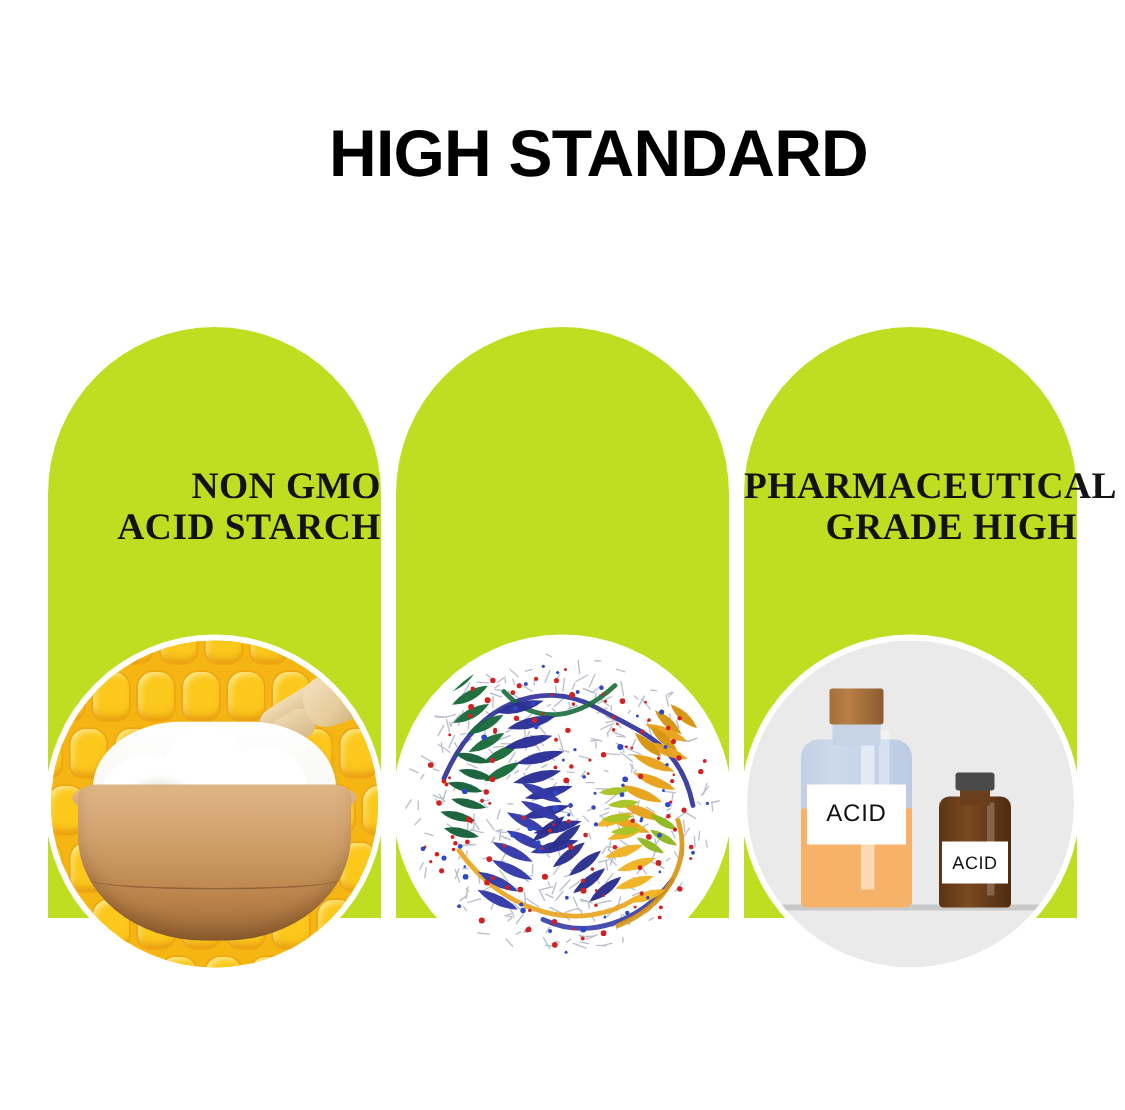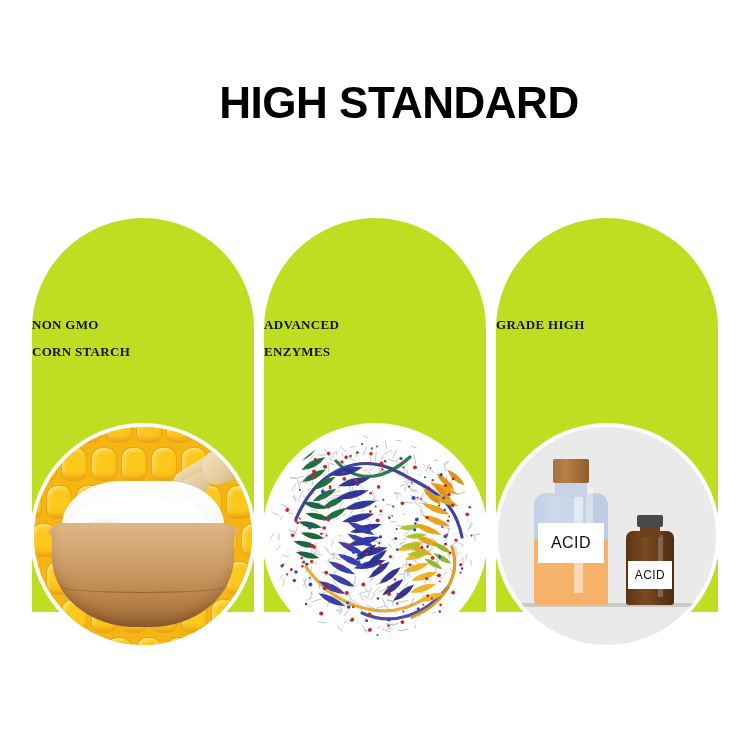--- a/index.html
+++ b/index.html
@@ -38,25 +38,25 @@
   .card.c3{left:496px;}
 
   .arch{
     position:absolute;left:0;top:0;
     width:222px;height:394px;
     background:#bfde22;
     border-radius:111px 111px 0 0;
   }
   .card-label{
     position:absolute;left:0;top:93px;width:222px;
-    text-align:left;
+    text-align:right;
     color:#131313;
     font-family:"Liberation Serif", serif;
     font-weight:bold;
-    font-size:13px;
+    font-size:25px;
     line-height:27px;
     letter-spacing:0.3px;
   }
   .card-label .ln{display:block;}
 
   
   .photo-ring{
     position:absolute;
     left:-2px;
     top:205px;
@@ -248,21 +248,21 @@
     <span class="ln">HIGH STANDARD</span>
   </div>
 
   <div class="cards">
 
     <div class="card c1">
       <div class="arch"></div>
 
       <div class="card-label">
         <span class="ln">NON GMO</span>
-        <span class="ln">CORN STARCH</span>
+        <span class="ln">ACID STARCH</span>
       </div>
 
       <div class="photo-ring">
         <div class="photo">
           <div class="corn-bg">
             <div class="kernels" id="kernels1">
                 <div class="kernel" style="left: -8px; top: -8px;"></div>
                 <div class="kernel" style="left: 22px; top: -8px;"></div>
                 <div class="kernel" style="left: 52px; top: -8px;"></div>
                 <div class="kernel" style="left: 82px; top: -8px;"></div>
@@ -328,24 +328,20 @@
           <div class="starch-shade"></div>
           <div class="bowl"></div>
           <div class="bowl-line"></div>
         </div>
       </div>
     </div>
 
     <div class="card c2">
       <div class="arch"></div>
 
-      <div class="card-label">
-        <span class="ln">ADVANCED</span>
-        <span class="ln">ENZYMES</span>
-      </div>
 
       <div class="photo-ring">
         <div class="photo">
           <div class="prot-bg"></div>
           <div id="protein" style="position:absolute;inset:0;"><svg width="218" height="218" viewBox="0 0 218 218">
                 <defs>
                   <clipPath id="pc">
                     <circle cx="109" cy="109" r="105"></circle>
                   </clipPath>
                 </defs>
@@ -949,20 +945,21 @@
                 </g>
               </svg></div>
         </div>
       </div>
     </div>
 
     <div class="card c3">
       <div class="arch"></div>
 
       <div class="card-label">
+        <span class="ln">PHARMACEUTICAL</span>
         <span class="ln">GRADE HIGH</span>
       </div>
 
       <div class="photo-ring">
         <div class="photo">
           <div class="acid-bg"></div>
           <div class="shelf"></div>
 
           <div class="bot-big"></div>
           <div class="bot-big-liq"></div>

